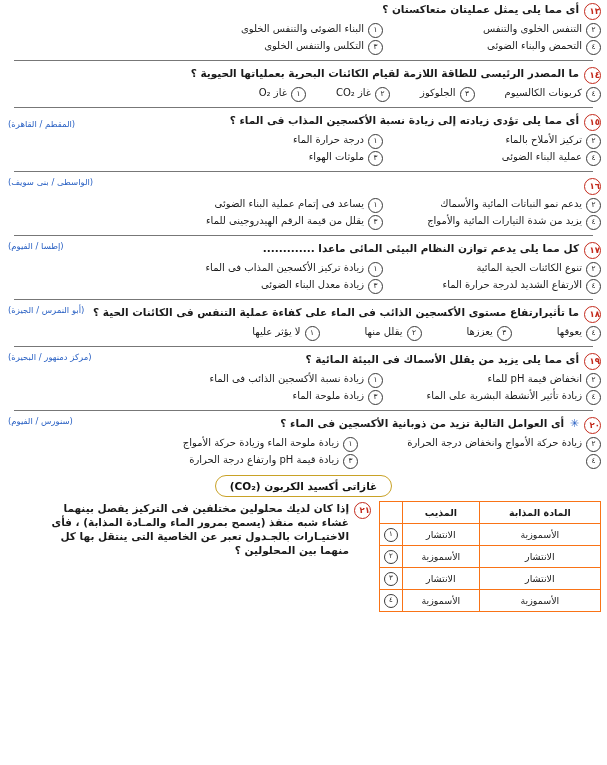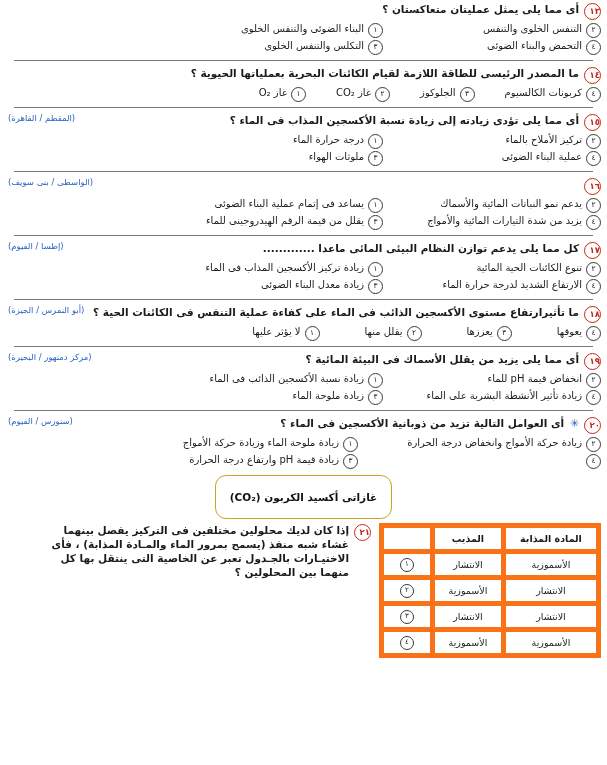--- a/index.html
+++ b/index.html
@@ -93,21 +93,21 @@
   }
   .rule{
     border:0;
     border-top:1px solid #777;
     margin:3px 14px 3px 14px;
   }
   .pill{
     display:inline-block;
     border:1.2px solid #c9a227;
     border-radius:11px;
-    padding:15px 14px;
+    padding:4px 14px;
     font-size:10.5px;
     font-weight:bold;
     color:#111;
   }
   .pillwrap{
     text-align:center;
     margin:4px 0 4px 0;
   }
   .bottom{
     display:flex;
@@ -122,22 +122,22 @@
     font-weight:bold;
     line-height:15px;
   }
   table.tbl{
     border-collapse:collapse;
     font-size:9.5px;
     width:222px;
     flex:0 0 auto;
   }
   table.tbl th, table.tbl td{
-    border:5px solid #f97316;
-    padding:3px 12px;
+    border:1px solid #f97316;
+    padding:3px 0;
     text-align:center;
     height:15px;
   }
   table.tbl th{font-weight:bold;}
   td.idx{width:22px;}
   .idxmark{
     display:inline-block;
     width:12px;height:12px;
     border:1px solid #3b3b3b;
     border-radius:50%;
@@ -229,21 +229,21 @@
         <div class="opt" style="width:200px">
           <span class="optmark">٤</span>
           <span>عملية البناء الضوئى</span>
         </div>
         <div class="opt">
           <span class="optmark">٣</span>
           <span>ملوثات الهواء</span>
         </div>
       </div>
     </div>
-    <div class="src" style="top:2px">(المقطم / القاهرة)</div>
+    <div class="src" style="top:8px">(المقطم / القاهرة)</div>
   </div>
   <hr class="rule">
 
   <div class="qblock">
     <div class="qhead">
       <div class="qnum">١٦</div>
     </div>
     <div class="opts">
       <div class="optrow">
         <div class="opt" style="width:200px">

